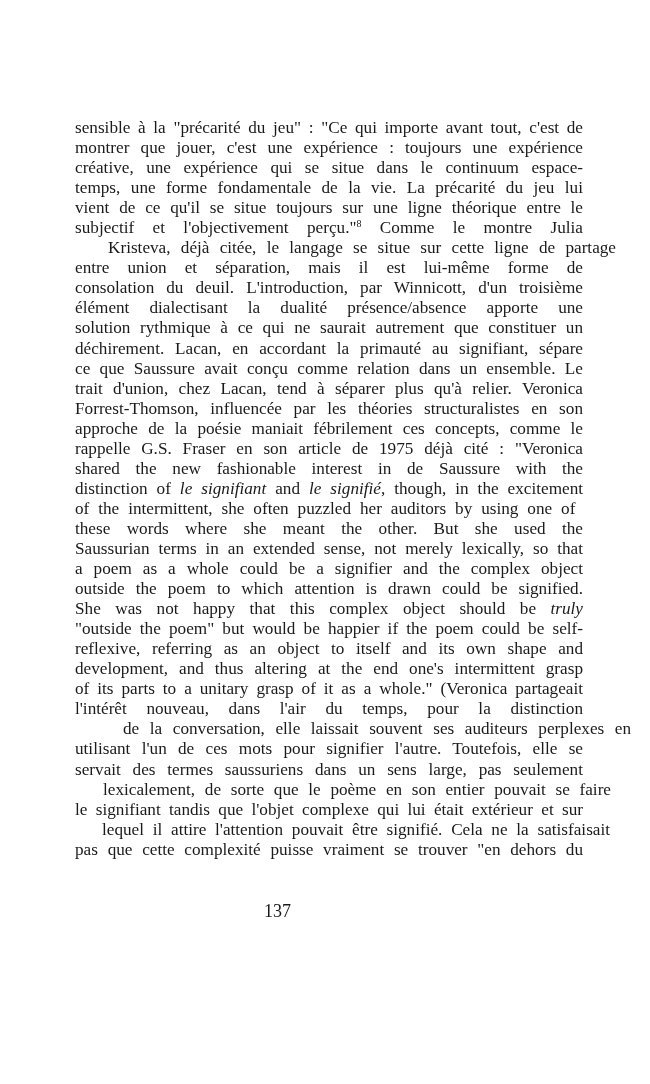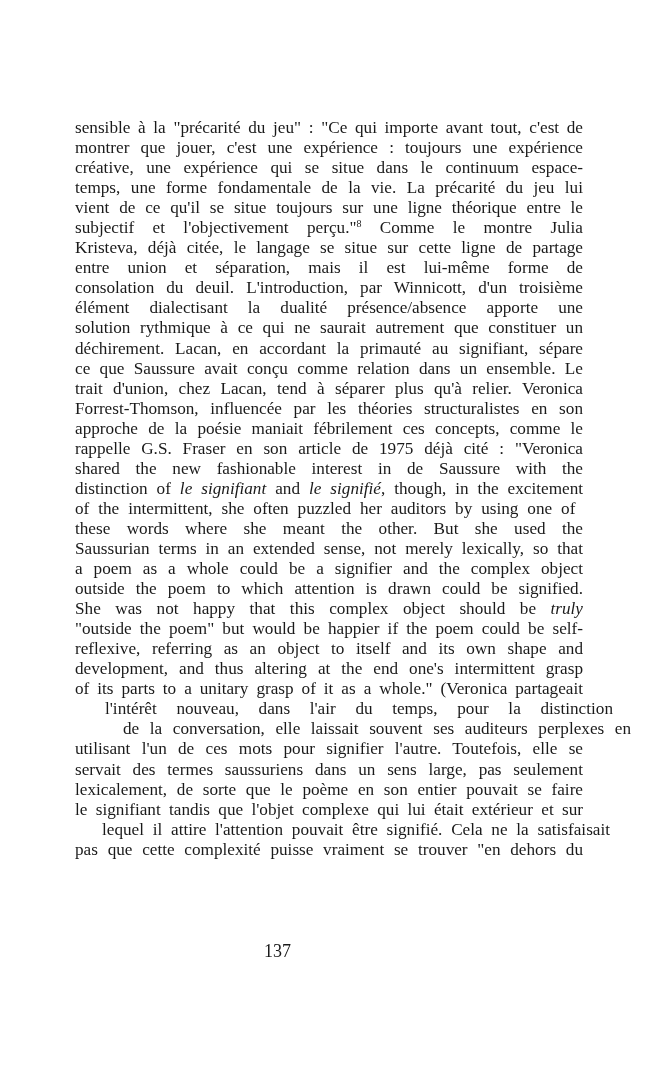--- a/index.html
+++ b/index.html
@@ -46,21 +46,21 @@
     }
     .line sup {
       font-size: 10px;
       line-height: 0;
       vertical-align: 6px;
     }
     .page-number {
       position: absolute;
       left: 0;
       width: 555px;
-      top: 940px;
+      top: 900px;
       text-align: center;
       font-size: 18px;
       line-height: 22px;
     }
     .mark {
       position: absolute;
       left: 40px;
       top: 27px;
       width: 3px;
       height: 3px;
@@ -74,21 +74,21 @@
 
 <div class="page">
   <span class="mark"></span>
   <div class="text-block" id="text-block">
       <span class="line" style="white-space: nowrap; text-align: left; text-align-last: left;"><span style="display: inline-block; word-spacing: 3.36899px;"><span>sensible à la "précarité du jeu" : "Ce qui importe avant tout, c'est de</span></span></span>
       <span class="line" style="white-space: nowrap; text-align: left; text-align-last: left;"><span style="display: inline-block; word-spacing: 6.86285px;"><span>montrer que jouer, c'est une expérience : toujours une expérience</span></span></span>
       <span class="line" style="white-space: nowrap; text-align: left; text-align-last: left;"><span style="display: inline-block; word-spacing: 8.19097px;"><span>créative, une expérience qui se situe dans le continuum espace-</span></span></span>
       <span class="line" style="white-space: nowrap; text-align: left; text-align-last: left;"><span style="display: inline-block; word-spacing: 6.13636px;"><span>temps, une forme fondamentale de la vie. La précarité du jeu lui</span></span></span>
       <span class="line" style="white-space: nowrap; text-align: left; text-align-last: left;"><span style="display: inline-block; word-spacing: 5.48177px;"><span>vient de ce qu'il se situe toujours sur une ligne théorique entre le</span></span></span>
       <span class="line" style="white-space: nowrap; text-align: left; text-align-last: left;"><span style="display: inline-block; word-spacing: 14.0893px;"><span>subjectif et l'objectivement perçu."</span><sup>8</sup><span> Comme le montre Julia</span></span></span>
-      <span class="line" style="white-space: nowrap; text-align: left; text-align-last: left;"><span style="display: inline-block; word-spacing: 5.96449px;"><span>Kristeva, déjà citée, le langage se situe sur cette ligne de partage</span></span></span>
+      <span class="line" style="white-space: nowrap; text-align: left; text-align-last: left;"><span style="display: inline-block; word-spacing: 5.96449px; margin-left: 33px;"><span>Kristeva, déjà citée, le langage se situe sur cette ligne de partage</span></span></span>
       <span class="line" style="white-space: nowrap; text-align: left; text-align-last: left;"><span style="display: inline-block; word-spacing: 13.8073px;"><span>entre union et séparation, mais il est lui-même forme de</span></span></span>
       <span class="line" style="white-space: nowrap; text-align: left; text-align-last: left;"><span style="display: inline-block; word-spacing: 7.72991px;"><span>consolation du deuil. L'introduction, par Winnicott, d'un troisième</span></span></span>
       <span class="line" style="white-space: nowrap; text-align: left; text-align-last: left;"><span style="display: inline-block; word-spacing: 15.7891px;"><span>élément dialectisant la dualité présence/absence apporte une</span></span></span>
       <span class="line" style="white-space: nowrap; text-align: left; text-align-last: left;"><span style="display: inline-block; word-spacing: 5.36094px;"><span>solution rythmique à ce qui ne saurait autrement que constituer un</span></span></span>
       <span class="line" style="white-space: nowrap; text-align: left; text-align-last: left;"><span style="display: inline-block; word-spacing: 6.5332px;"><span>déchirement. Lacan, en accordant la primauté au signifiant, sépare</span></span></span>
       <span class="line" style="white-space: nowrap; text-align: left; text-align-last: left;"><span style="display: inline-block; word-spacing: 5.02969px;"><span>ce que Saussure avait conçu comme relation dans un ensemble. Le</span></span></span>
       <span class="line" style="white-space: nowrap; text-align: left; text-align-last: left;"><span style="display: inline-block; word-spacing: 6.06875px;"><span>trait d'union, chez Lacan, tend à séparer plus qu'à relier. Veronica</span></span></span>
       <span class="line" style="white-space: nowrap; text-align: left; text-align-last: left;"><span style="display: inline-block; word-spacing: 7.38393px;"><span>Forrest-Thomson, influencée par les théories structuralistes en son</span></span></span>
       <span class="line" style="white-space: nowrap; text-align: left; text-align-last: left;"><span style="display: inline-block; word-spacing: 5.96354px;"><span>approche de la poésie maniait fébrilement ces concepts, comme le</span></span></span>
       <span class="line" style="white-space: nowrap; text-align: left; text-align-last: left;"><span style="display: inline-block; word-spacing: 6.53835px;"><span>rappelle G.S. Fraser en son article de 1975 déjà cité : "Veronica</span></span></span>
@@ -97,23 +97,23 @@
       <span class="line" style="white-space: nowrap; text-align: left; text-align-last: left;"><span style="display: inline-block; word-spacing: 4.61364px;"><span>of the intermittent, she often puzzled her auditors by using one of</span></span></span>
       <span class="line" style="white-space: nowrap; text-align: left; text-align-last: left;"><span style="display: inline-block; word-spacing: 12.0891px;"><span>these words where she meant the other. But she used the</span></span></span>
       <span class="line" style="white-space: nowrap; text-align: left; text-align-last: left;"><span style="display: inline-block; word-spacing: 4.6125px;"><span>Saussurian terms in an extended sense, not merely lexically, so that</span></span></span>
       <span class="line" style="white-space: nowrap; text-align: left; text-align-last: left;"><span style="display: inline-block; word-spacing: 6.69661px;"><span>a poem as a whole could be a signifier and the complex object</span></span></span>
       <span class="line" style="white-space: nowrap; text-align: left; text-align-last: left;"><span style="display: inline-block; word-spacing: 6.74062px;"><span>outside the poem to which attention is drawn could be signified.</span></span></span>
       <span class="line" style="white-space: nowrap; text-align: left; text-align-last: left;"><span style="display: inline-block; word-spacing: 10.2234px;"><span>She was not happy that this complex object should be </span><i>truly</i></span></span>
       <span class="line" style="white-space: nowrap; text-align: left; text-align-last: left;"><span style="display: inline-block; word-spacing: 3.85417px;"><span>"outside the poem" but would be happier if the poem could be self-</span></span></span>
       <span class="line" style="white-space: nowrap; text-align: left; text-align-last: left;"><span style="display: inline-block; word-spacing: 7.30682px;"><span>reflexive, referring as an object to itself and its own shape and</span></span></span>
       <span class="line" style="white-space: nowrap; text-align: left; text-align-last: left;"><span style="display: inline-block; word-spacing: 6.67188px;"><span>development, and thus altering at the end one's intermittent grasp</span></span></span>
       <span class="line" style="white-space: nowrap; text-align: left; text-align-last: left;"><span style="display: inline-block; word-spacing: 3.65986px;"><span>of its parts to a unitary grasp of it as a whole." (Veronica partageait</span></span></span>
-      <span class="line" style="white-space: nowrap; text-align: left; text-align-last: left; margin-left: 30px;"><span style="display: inline-block; word-spacing: 15.3496px;"><span>l'intérêt nouveau, dans l'air du temps, pour la distinction</span></span></span>
+      <span class="line" style="white-space: nowrap; text-align: left; text-align-last: left;"><span style="display: inline-block; word-spacing: 15.3496px;"><span>l'intérêt nouveau, dans l'air du temps, pour la distinction</span></span></span>
       <span class="line" style="white-space: nowrap; text-align: left; text-align-last: left;"><span style="display: inline-block; word-spacing: 6.27604px; margin-left: 48px;"><span>de la conversation, elle laissait souvent ses auditeurs perplexes en</span></span></span>
       <span class="line" style="white-space: nowrap; text-align: left; text-align-last: left;"><span style="display: inline-block; word-spacing: 6.99062px;"><span>utilisant l'un de ces mots pour signifier l'autre. Toutefois, elle se</span></span></span>
       <span class="line" style="white-space: nowrap; text-align: left; text-align-last: left;"><span style="display: inline-block; word-spacing: 7.47396px;"><span>servait des termes saussuriens dans un sens large, pas seulement</span></span></span>
-      <span class="line" style="white-space: nowrap; text-align: left; text-align-last: left;"><span style="display: inline-block; word-spacing: 5.39915px;"><span>lexicalement, de sorte que le poème en son entier pouvait se faire</span></span></span>
+      <span class="line" style="white-space: nowrap; text-align: left; text-align-last: left;"><span style="display: inline-block; word-spacing: 5.39915px; margin-left: 28px;"><span>lexicalement, de sorte que le poème en son entier pouvait se faire</span></span></span>
       <span class="line" style="white-space: nowrap; text-align: left; text-align-last: left;"><span style="display: inline-block; word-spacing: 4.02841px;"><span>le signifiant tandis que l'objet complexe qui lui était extérieur et sur</span></span></span>
       <span class="line" style="white-space: nowrap; text-align: left; text-align-last: left;"><span style="display: inline-block; word-spacing: 4.43281px; margin-left: 27px;"><span>lequel il attire l'attention pouvait être signifié. Cela ne la satisfaisait</span></span></span>
       <span class="line last" style="white-space: nowrap; text-align: left; text-align-last: left;"><span style="display: inline-block; word-spacing: 5.425px;"><span>pas que cette complexité puisse vraiment se trouver "en dehors du</span></span></span>
     </div>
   <div class="page-number">137</div>
 </div>
 
 </body></html>

